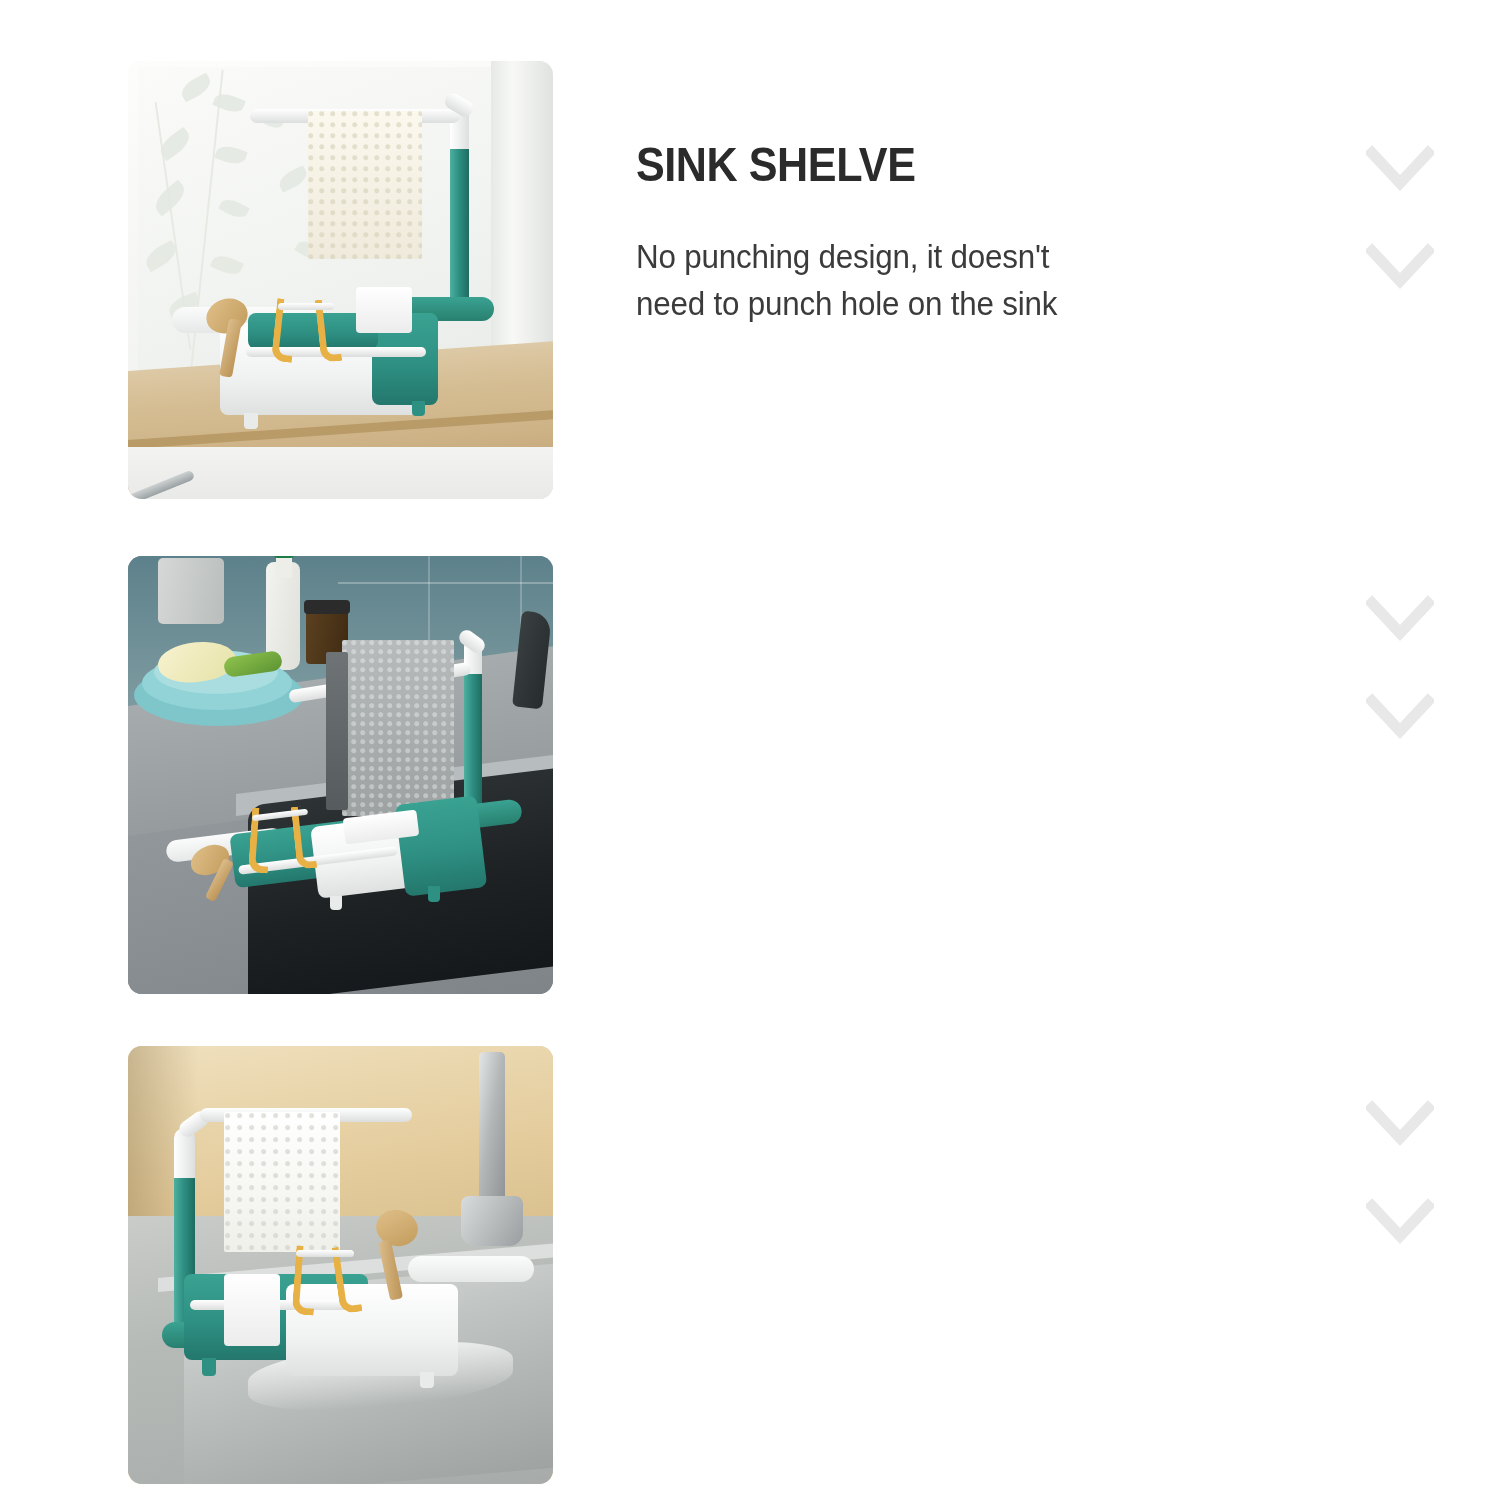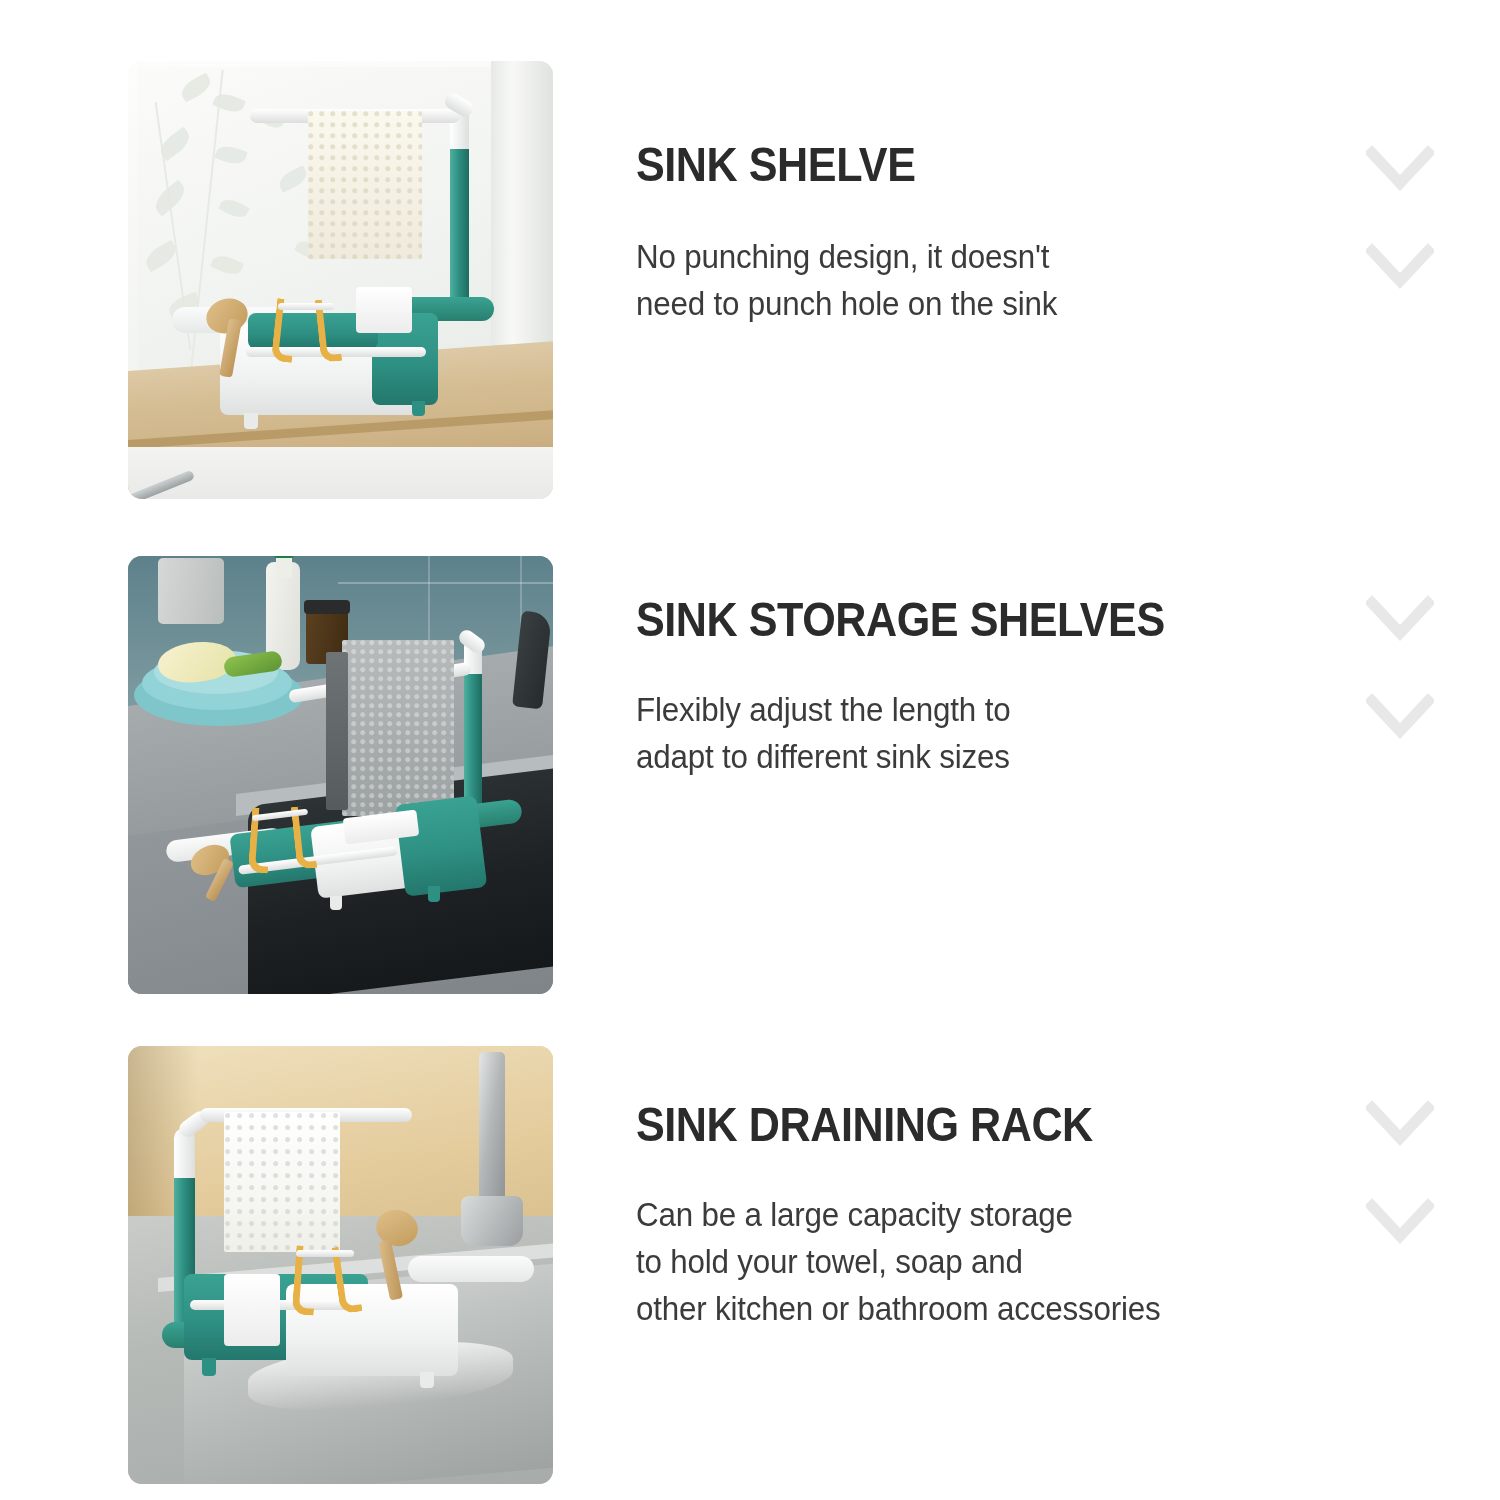--- a/index.html
+++ b/index.html
@@ -513,27 +513,20 @@
 
           <div class="brush-head" style="left:62px; top:290px; width:40px; height:28px; transform:rotate(-24deg);"></div>
           <div class="brush-handle" style="left:86px; top:302px; width:11px; height:44px; transform:rotate(26deg);"></div>
 
           <div class="foot-teal" style="left:300px; top:330px; width:12px; height:16px;"></div>
           <div class="foot" style="left:202px; top:340px; width:12px; height:14px;"></div>
         </div>
       </div>
     </figure>
 
-    <div class="text-block">
-      <h2 class="feature-heading">SINK STORAGE SHELVES</h2>
-      <p class="feature-desc">
-        <span>Flexibly adjust the length to</span><br>
-        <span>adapt to different sink sizes</span>
-      </p>
-    </div>
 
     <div class="chevrons">
       <span class="chev">
         <svg viewBox="0 0 68 48">
             <path d="M6 8 L34 38 L62 8" fill="none" stroke="#e8e8e8" stroke-width="11" stroke-linecap="square"></path>
           </svg>
       </span>
       <span class="chev">
         <svg viewBox="0 0 68 48">
             <path d="M6 8 L34 38 L62 8" fill="none" stroke="#e8e8e8" stroke-width="11" stroke-linecap="square"></path>
@@ -580,28 +573,20 @@
 
           <div class="brush-head" style="left:248px; top:164px; width:42px; height:36px; transform:rotate(12deg);"></div>
           <div class="brush-handle" style="left:256px; top:194px; width:13px; height:60px; transform:rotate(-12deg);"></div>
 
           <div class="foot-teal" style="left:74px;  top:312px; width:14px; height:18px;"></div>
           <div class="foot" style="left:292px; top:326px; width:14px; height:16px;"></div>
         </div>
       </div>
     </figure>
 
-    <div class="text-block">
-      <h2 class="feature-heading">SINK DRAINING RACK</h2>
-      <p class="feature-desc">
-        <span>Can be a large capacity storage</span><br>
-        <span>to hold your towel, soap and</span><br>
-        <span>other kitchen or bathroom accessories</span>
-      </p>
-    </div>
 
     <div class="chevrons">
       <span class="chev">
         <svg viewBox="0 0 68 48">
             <path d="M6 8 L34 38 L62 8" fill="none" stroke="#e8e8e8" stroke-width="11" stroke-linecap="square"></path>
           </svg>
       </span>
       <span class="chev">
         <svg viewBox="0 0 68 48">
             <path d="M6 8 L34 38 L62 8" fill="none" stroke="#e8e8e8" stroke-width="11" stroke-linecap="square"></path>

